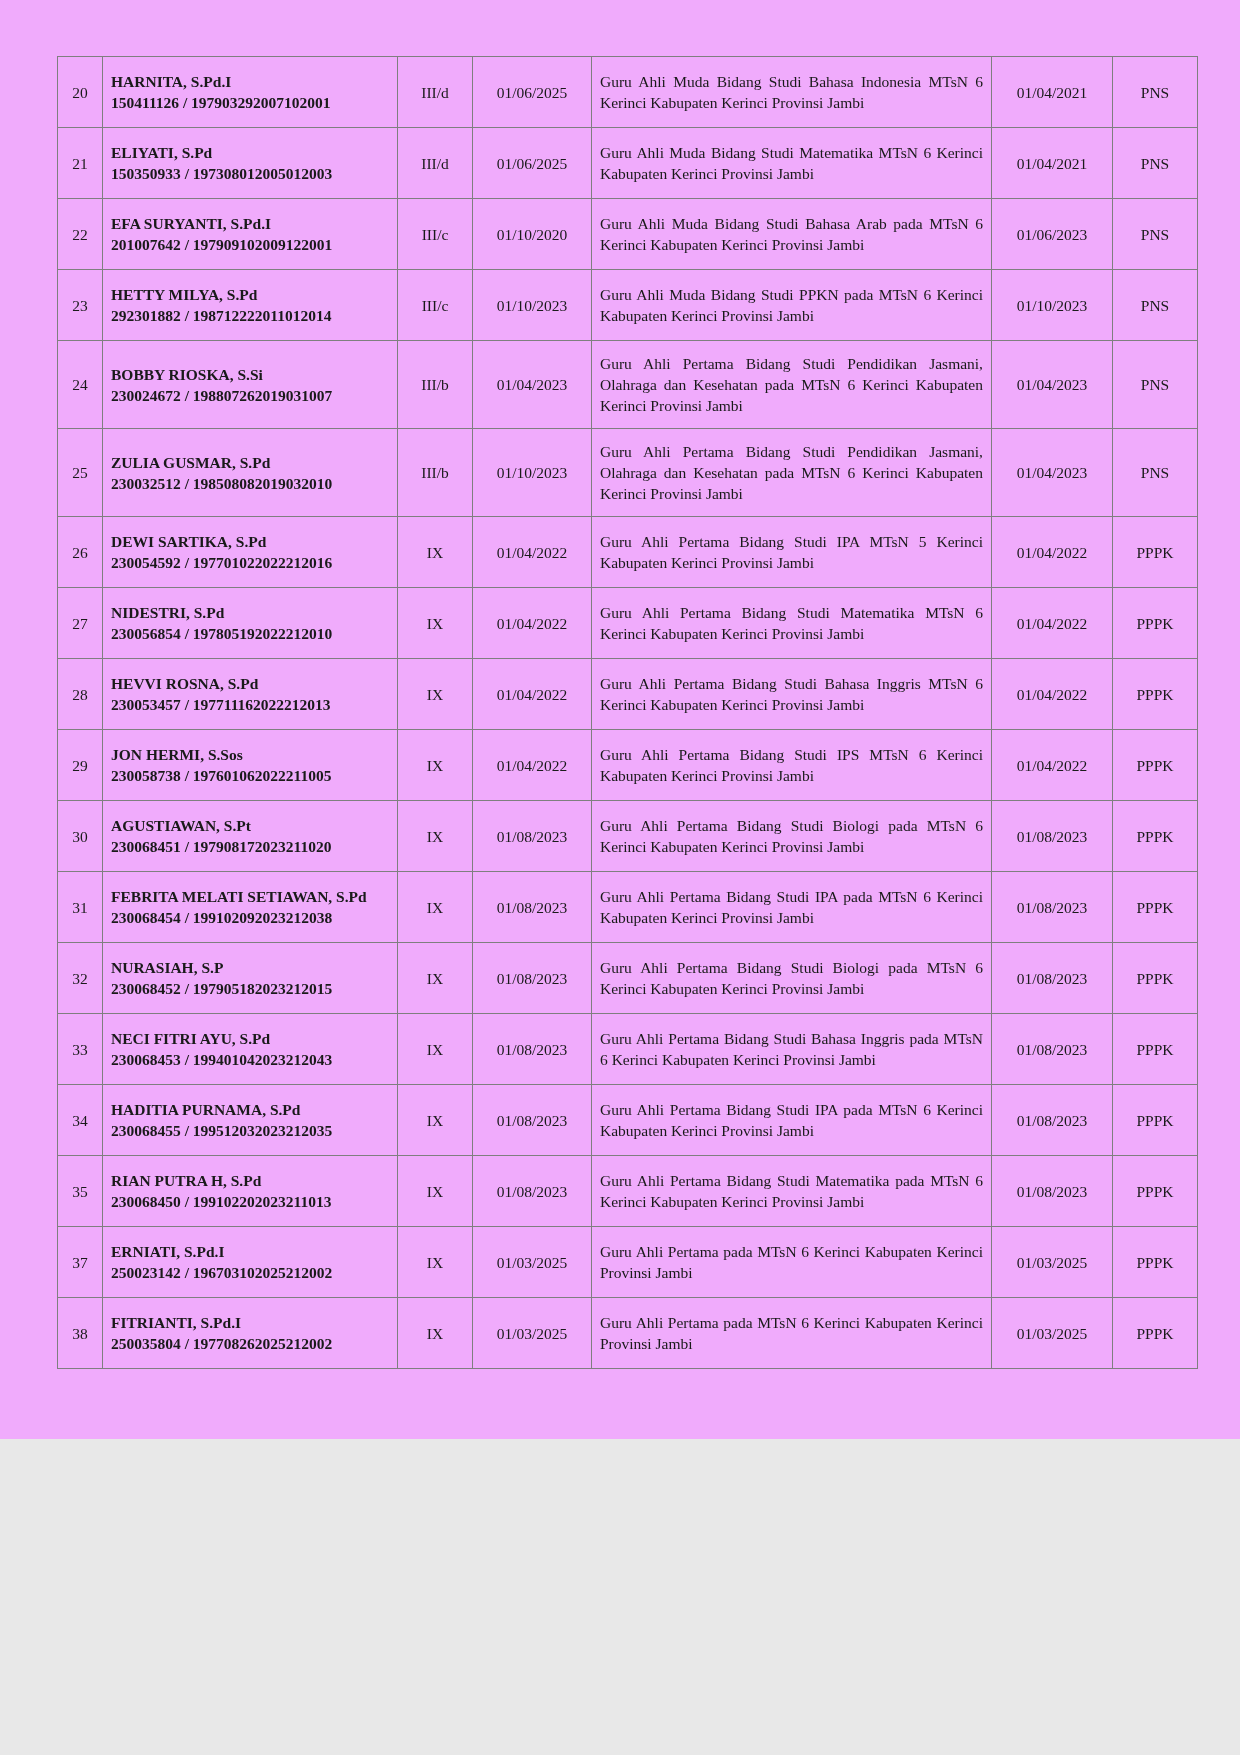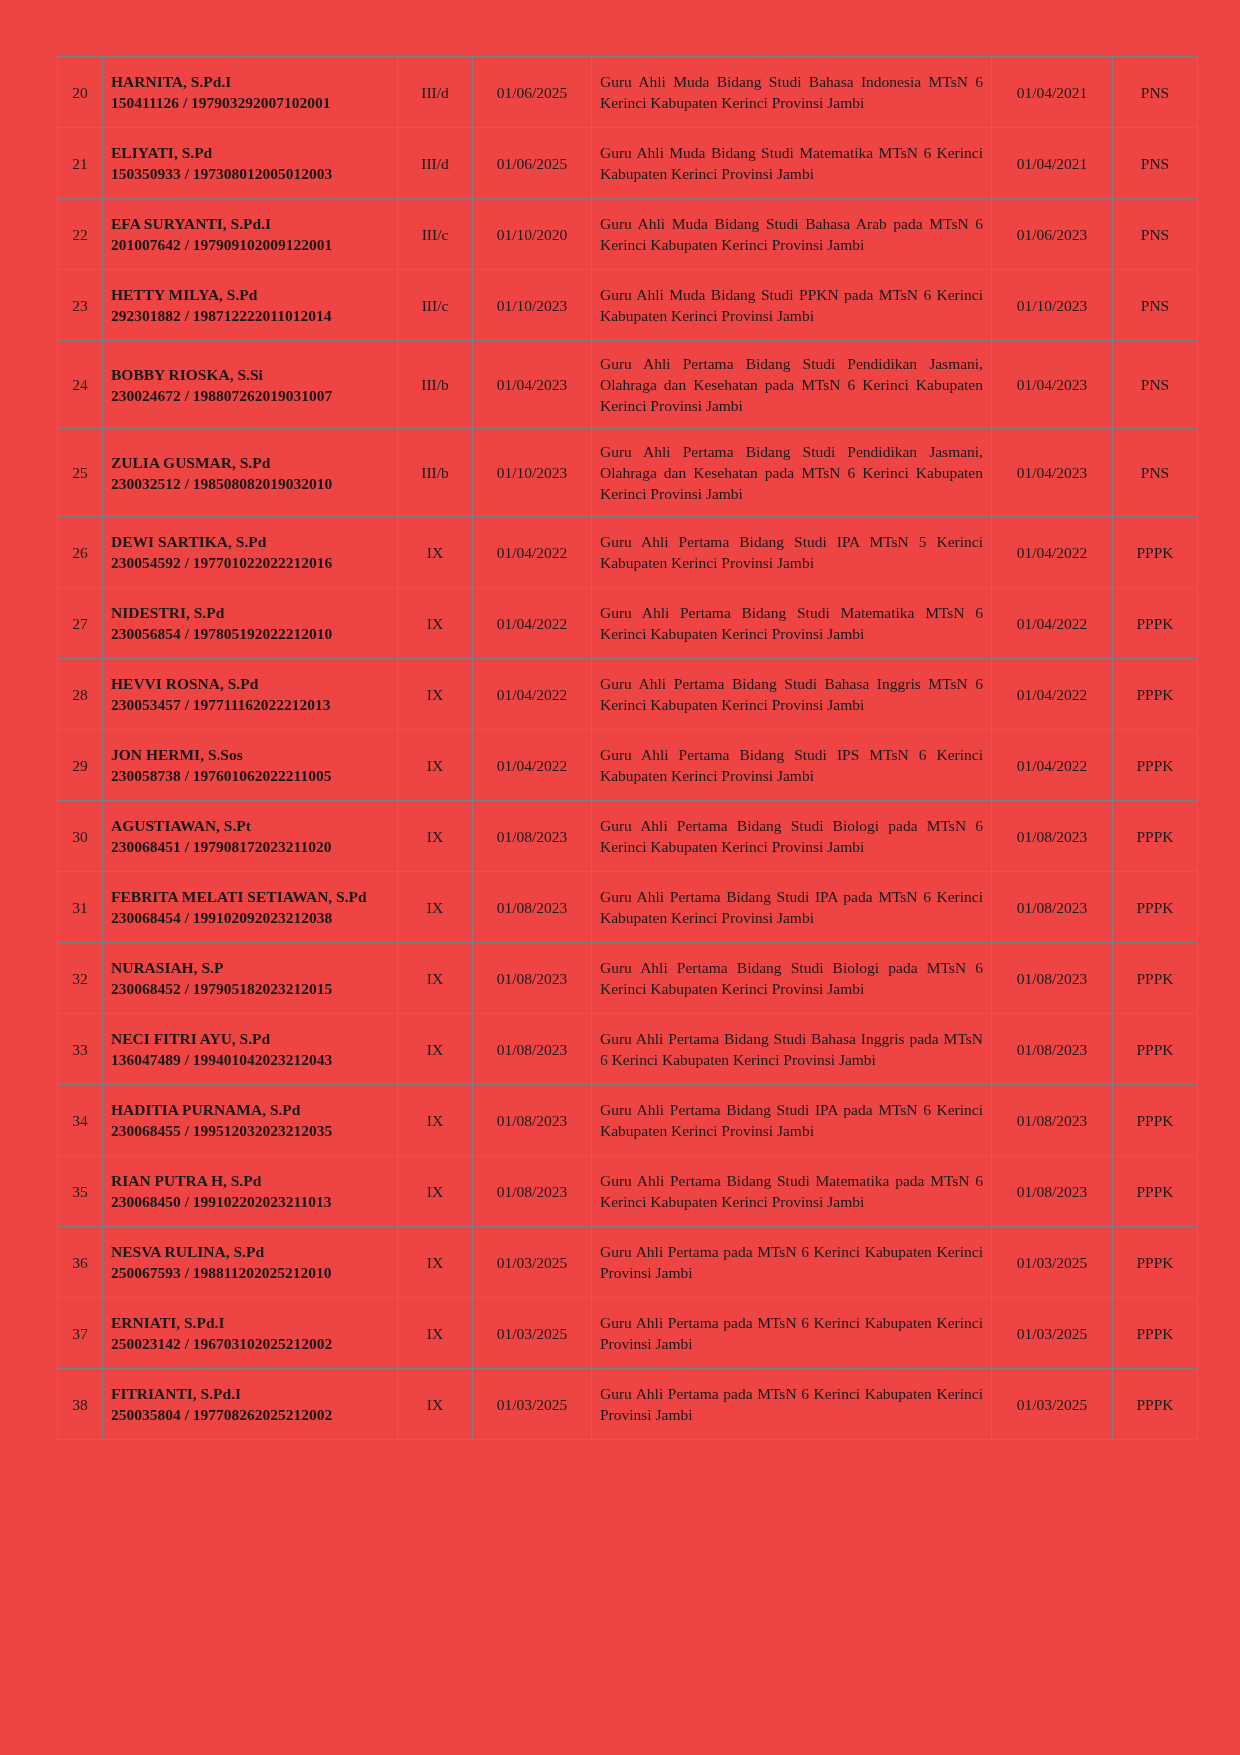--- a/index.html
+++ b/index.html
@@ -1,20 +1,20 @@
 <!DOCTYPE html>
 <html><head>
 <meta charset="utf-8">
 <style>
   html,body{margin:0;padding:0;background:#e8e8e8;}
   .page{
     position:relative;
     width:1240px;
-    height:1755px;
-    background:#ef4444;
+    height:1439px;
+    background:#f0abfc;
     margin:0 auto;
     font-family:"Liberation Serif","DejaVu Serif",serif;
     color:#1a1a1a;
     box-sizing:border-box;
   }
   table.personnel-table{
     position:absolute;
     left:57px;
     top:56px;
     width:1140px;
@@ -207,21 +207,21 @@
           <td class="c-rank">IX</td>
           <td class="c-date">01/08/2023</td>
           <td class="c-pos">Guru Ahli Pertama Bidang Studi Biologi pada MTsN 6  Kerinci Kabupaten Kerinci Provinsi Jambi</td>
           <td class="c-date">01/08/2023</td>
           <td class="c-status">PPPK</td>
         </tr>
         <tr>
           <td class="c-no">33</td>
           <td class="c-name">
             <div class="nm">NECI FITRI AYU, S.Pd</div>
-            <div class="nip">136047489 / 199401042023212043</div>
+            <div class="nip">230068453 / 199401042023212043</div>
           </td>
           <td class="c-rank">IX</td>
           <td class="c-date">01/08/2023</td>
           <td class="c-pos">Guru Ahli Pertama Bidang Studi Bahasa Inggris pada  MTsN 6 Kerinci Kabupaten Kerinci Provinsi Jambi</td>
           <td class="c-date">01/08/2023</td>
           <td class="c-status">PPPK</td>
         </tr>
         <tr>
           <td class="c-no">34</td>
           <td class="c-name">
@@ -237,32 +237,20 @@
         <tr>
           <td class="c-no">35</td>
           <td class="c-name">
             <div class="nm">RIAN PUTRA H, S.Pd</div>
             <div class="nip">230068450 / 199102202023211013</div>
           </td>
           <td class="c-rank">IX</td>
           <td class="c-date">01/08/2023</td>
           <td class="c-pos">Guru Ahli Pertama Bidang Studi Matematika pada MTsN 6 Kerinci Kabupaten Kerinci Provinsi Jambi</td>
           <td class="c-date">01/08/2023</td>
-          <td class="c-status">PPPK</td>
-        </tr>
-        <tr>
-          <td class="c-no">36</td>
-          <td class="c-name">
-            <div class="nm">NESVA RULINA, S.Pd</div>
-            <div class="nip">250067593 / 198811202025212010</div>
-          </td>
-          <td class="c-rank">IX</td>
-          <td class="c-date">01/03/2025</td>
-          <td class="c-pos">Guru Ahli Pertama pada MTsN 6 Kerinci Kabupaten Kerinci Provinsi Jambi</td>
-          <td class="c-date">01/03/2025</td>
           <td class="c-status">PPPK</td>
         </tr>
         <tr>
           <td class="c-no">37</td>
           <td class="c-name">
             <div class="nm">ERNIATI, S.Pd.I</div>
             <div class="nip">250023142 / 196703102025212002</div>
           </td>
           <td class="c-rank">IX</td>
           <td class="c-date">01/03/2025</td>

